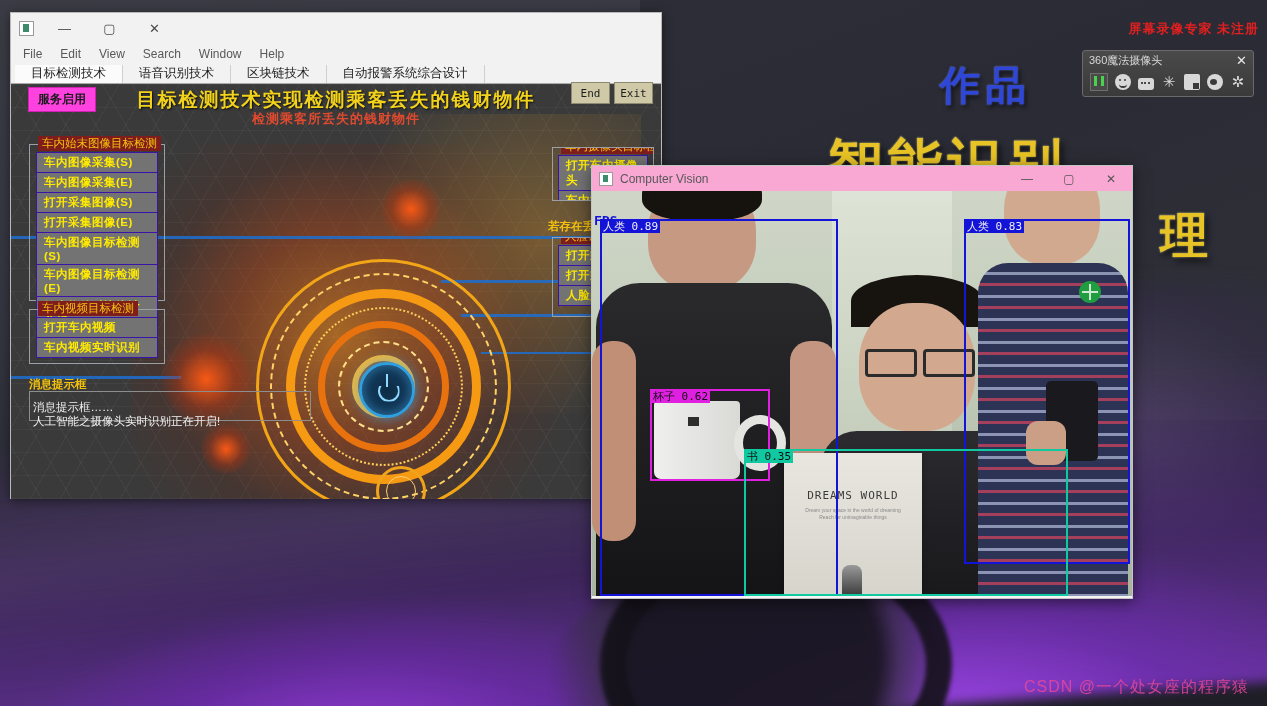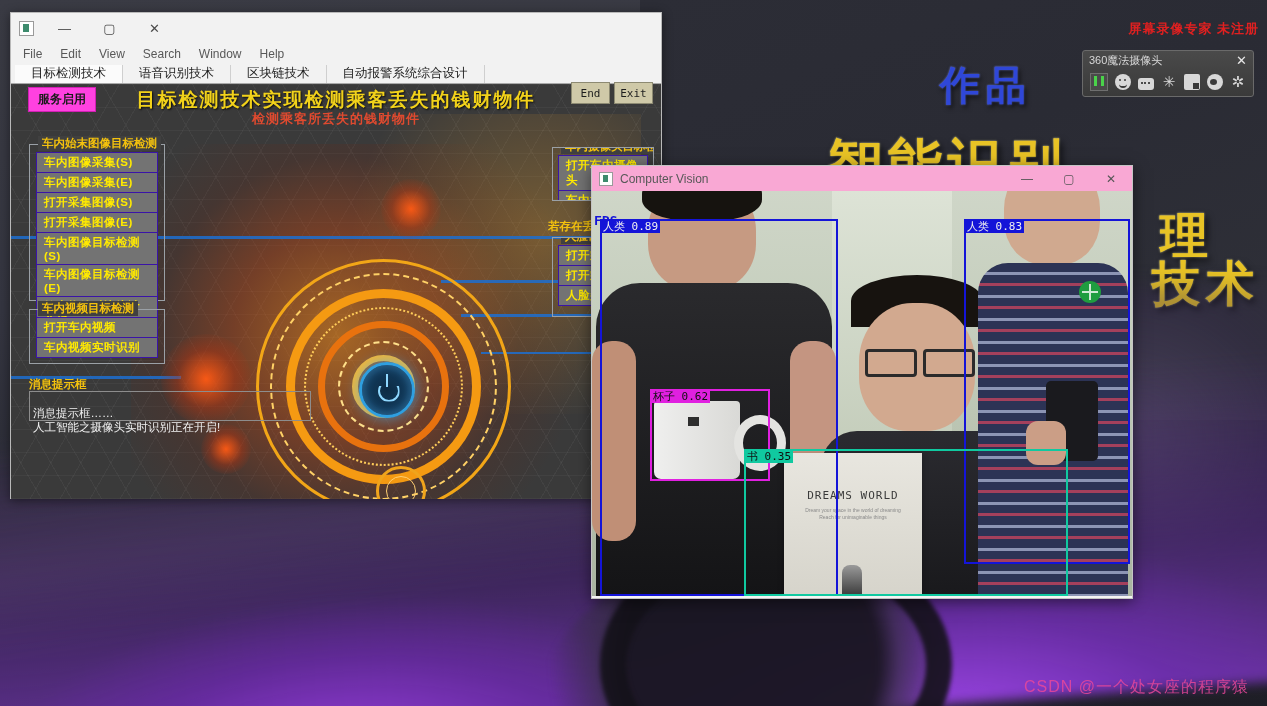--- a/index.html
+++ b/index.html
@@ -125,31 +125,31 @@
     font-size:13px;font-weight:700;color:#e04a2f;letter-spacing:1px;}
   .svc-btn{position:absolute;left:17px;top:74px;background:#ff41e0;color:#1a1a1a;
     font-size:12px;font-weight:700;padding:3px 9px;border:1px solid #d21fb4;}
   .topbtns{position:absolute;right:8px;top:69px;display:flex;}
   .tbtn{width:37px;height:20px;background:#cfc9a8;border:1px solid #8d8a72;
     font-family:"DejaVu Sans Mono","Liberation Mono",monospace;font-size:11px;color:#1d1d1d;
     display:flex;align-items:center;justify-content:center;margin-left:4px;}
 
   
   .grp{position:absolute;border:1px solid #9aa0a6;}
-  .grp-lbl{position:absolute;top:-9px;left:8px;background:#404040;padding:0 4px;
-    font-size:11.5px;color:#f4c20d;font-weight:700;white-space:nowrap;}
+  .grp-lbl{position:absolute;top:-9px;left:8px;background:#7f1d1d;padding:0 4px;
+    font-size:11.5px;color:#f4c20d;font-weight:400;white-space:nowrap;}
   .vbtn{display:block;width:100%;box-sizing:border-box;background:#737373;color:#ffea00;
     border:1px solid #3a14a8;font-size:11.5px;font-weight:700;text-align:left;
     padding:2px 7px;letter-spacing:.5px;cursor:default;}
   .vbtn + .vbtn{border-top:none;}
 
   .msg-lbl{position:absolute;left:18px;top:364px;font-size:11.5px;color:#f4c20d;font-weight:700;}
   .msgbox{position:absolute;left:18px;top:378px;width:282px;height:30px;
     border:1px solid #8d8d8d;background:transparent;font-size:11.5px;color:#f1f1f1;
-    line-height:14px;padding:14px 3px;box-sizing:border-box;}
+    line-height:14px;padding:8px 3px;box-sizing:border-box;}
 
   
   #cvwin{position:absolute;left:591px;top:165px;width:540px;height:432px;
     background:#f4f4f4;border:1px solid #c4c4c4;box-shadow:0 3px 14px rgba(0,0,0,.5);}
   .cv-title{height:25px;display:flex;align-items:center;padding-left:7px;background:#f9a8d4;}
   .cv-ico{width:12px;height:12px;background:#fff;border:1px solid #9a9a9a;position:relative;margin-right:7px;}
   .cv-ico:after{content:"";position:absolute;left:3px;top:2px;width:5px;height:7px;background:#3d8b6d;}
   .cv-name{font-size:12px;color:#585858;flex:1;}
   .cv-btns{display:flex;}
   .cvbtn{width:42px;height:25px;display:flex;align-items:center;justify-content:center;
@@ -214,21 +214,20 @@
 </head>
 <body>
 
 <div id="desktop">
   <div class="bg-dark"></div>
   <div class="bg-board"></div>
 
   <div class="bb-char bb-blue" style="left:940px;top:58px;font-size:40px;">作品</div>
   <div class="bb-char bb-yellow" style="left:828px;top:128px;font-size:54px;">智能识别</div>
   <div class="bb-char bb-yellow" style="left:1160px;top:204px;font-size:48px;">理</div>
-  <div class="bb-char bb-yellow" style="left:1152px;top:252px;font-size:48px;">技术</div>
 
   <div class="bg-rightcar"></div>
   <div class="bg-purple"></div>
   <div class="bg-diag"></div>
   <div class="bg-wheel"></div>
   <div class="bg-wheel2"></div>
 
   <div class="rec-text">屏幕录像专家 未注册</div>
   <div class="csdn">CSDN @一个处女座的程序猿</div>
 </div>

